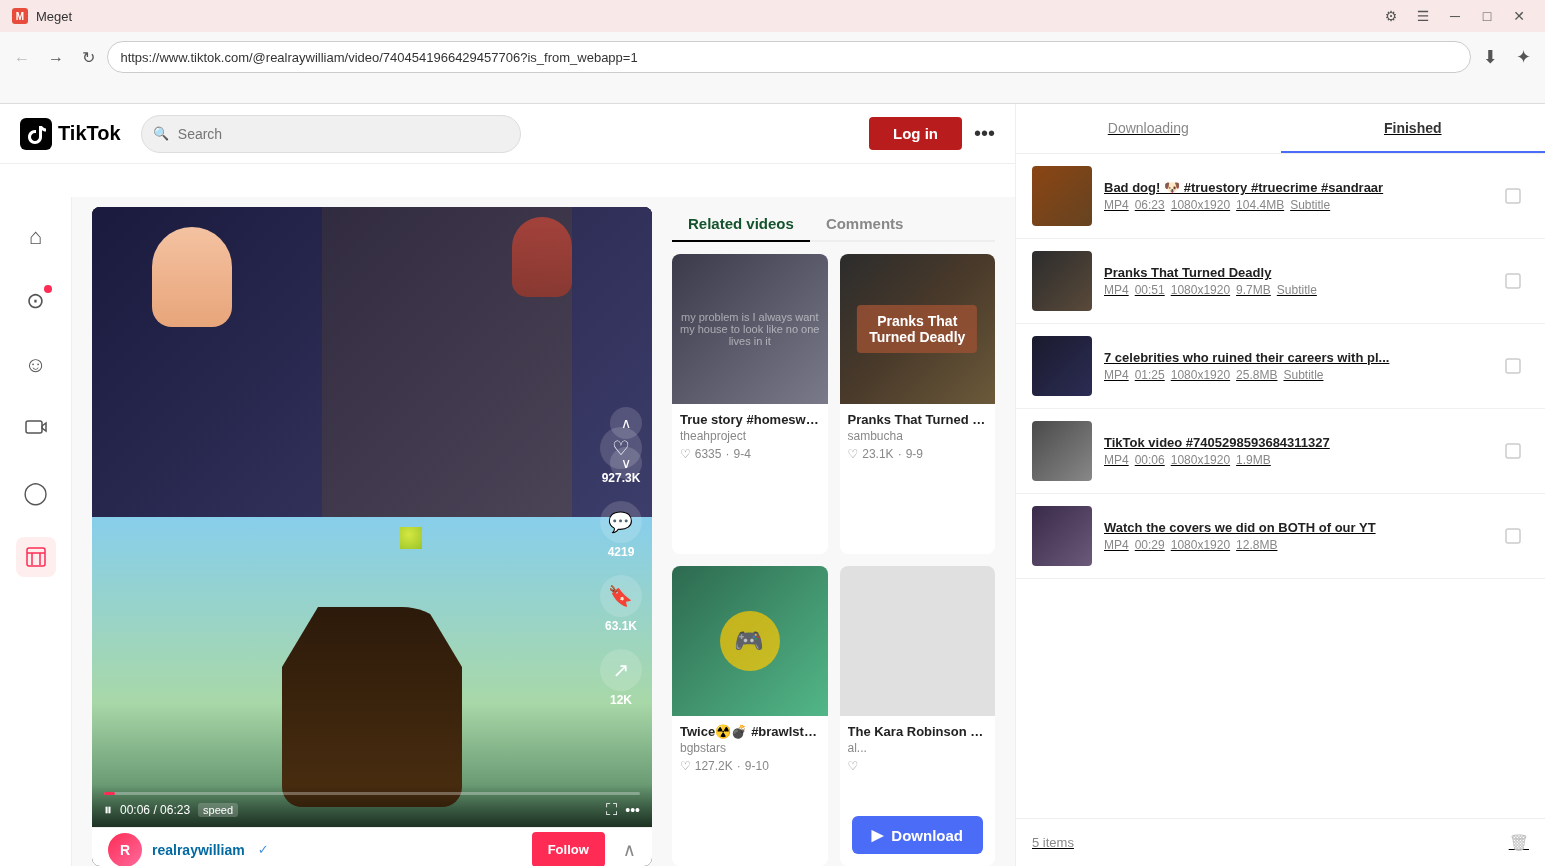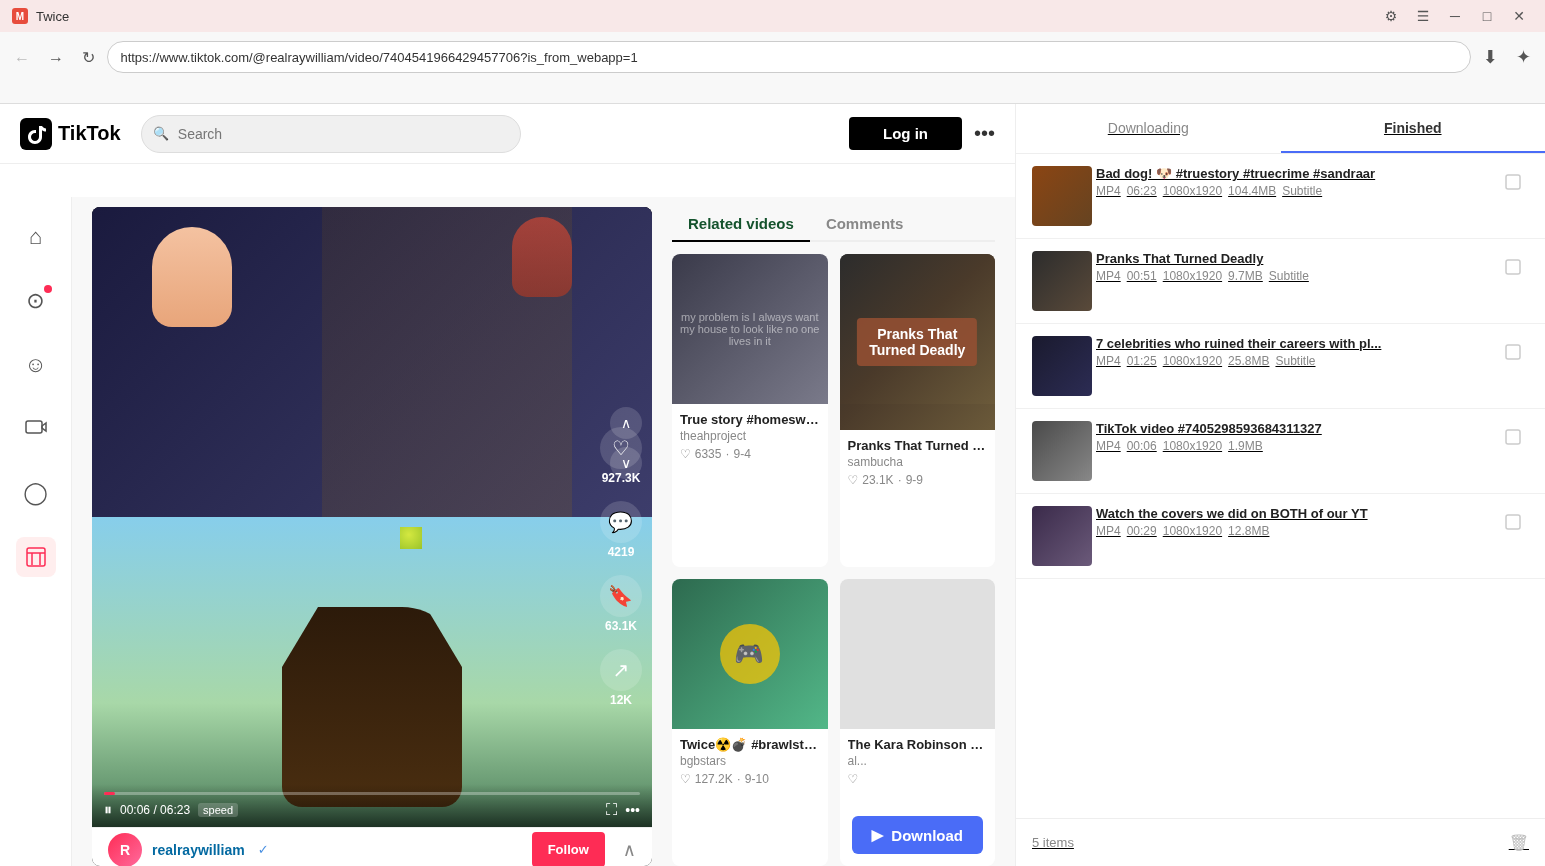--- a/index.html
+++ b/index.html
@@ -92,24 +92,24 @@
     .tiktok-search-input {
       border: none;
       background: transparent;
       flex: 1;
       font-size: 14px;
       outline: none;
       color: #999;
     }
     .tiktok-header-actions { margin-left: auto; display: flex; align-items: center; gap: 12px; }
     .login-btn {
-      background: #000000;
+      background: #b91c1c;
       color: white;
       border: none;
-      padding: 8px 34px;
+      padding: 8px 24px;
       border-radius: 4px;
       font-weight: 600;
       font-size: 15px;
       cursor: pointer;
     }
     .more-btn { background: none; border: none; font-size: 20px; cursor: pointer; color: #333; }
 
     
     .tiktok-body {
       display: flex;
@@ -333,23 +333,24 @@
     }
     .meget-tab.active { color: #333; border-bottom-color: #4a6cf7; font-weight: 600; }
 
     
     .meget-list {
       flex: 1;
       overflow-y: auto;
     }
     .meget-item {
       display: flex;
+      align-items: center;
       padding: 12px 16px;
       border-bottom: 1px solid #f0f0f0;
-      gap: 4px;
+      gap: 12px;
     }
     .meget-thumb {
       width: 60px;
       height: 60px;
       border-radius: 4px;
       flex-shrink: 0;
       overflow: hidden;
     }
     .meget-thumb-1 { background: linear-gradient(135deg, #8b4513 0%, #654321 100%); }
     .meget-thumb-2 { background: linear-gradient(135deg, #2c2c2c 0%, #5a4a3a 100%); }
@@ -395,21 +396,21 @@
     ::-webkit-scrollbar-track { background: #f1f1f1; }
     ::-webkit-scrollbar-thumb { background: #ccc; border-radius: 3px; }
   </style>
 </head>
 <body>
 
 <div class="titlebar">
   <div class="titlebar-icon">
     <span>M</span>
   </div>
-  <span class="titlebar-title">Twice</span>
+  <span class="titlebar-title">Meget</span>
   <div class="titlebar-controls">
     <button class="titlebar-btn">⚙</button>
     <button class="titlebar-btn">☰</button>
     <button class="titlebar-btn">─</button>
     <button class="titlebar-btn">□</button>
     <button class="titlebar-btn close">✕</button>
   </div>
 </div>
 
 <div class="browser-chrome">
@@ -561,21 +562,21 @@
                 <div class="related-stats">
                   <span>♡</span>
                     <span>6335</span>
                     <span>·</span>
                     <span>9-4</span>
                 </div>
               </div>
             </div>
 
             <div class="related-card">
-              <div class="related-thumbnail thumb-2" style="position:relative;height:176px;">
+              <div class="related-thumbnail thumb-2" style="position:relative;height:150px;">
                 <div style="width:100%;height:150px;background:linear-gradient(135deg,#2c2c2c,#4a3a2a,#6b5a3a);"></div>
                 <div class="thumb-2-overlay">Pranks That<br>Turned Deadly</div>
               </div>
               <div class="related-info">
                 <div class="related-title">Pranks That Turned Deadly</div>
                 <div class="related-author">sambucha</div>
                 <div class="related-stats">
                   <span>♡</span>
                     <span>23.1K</span>
                     <span>·</span>

